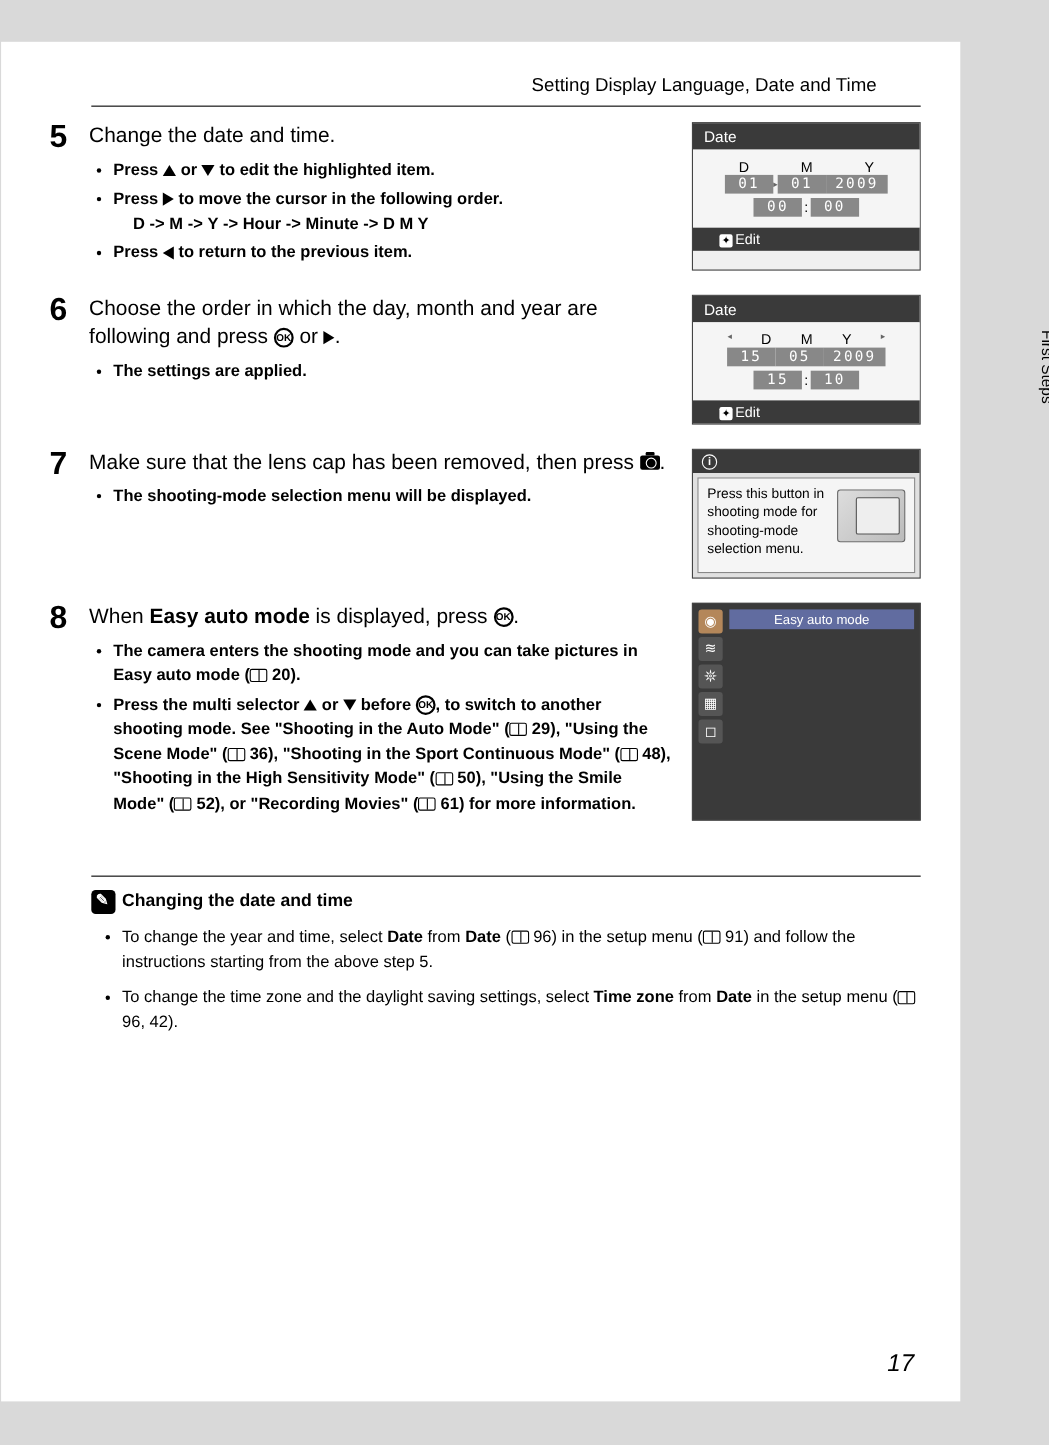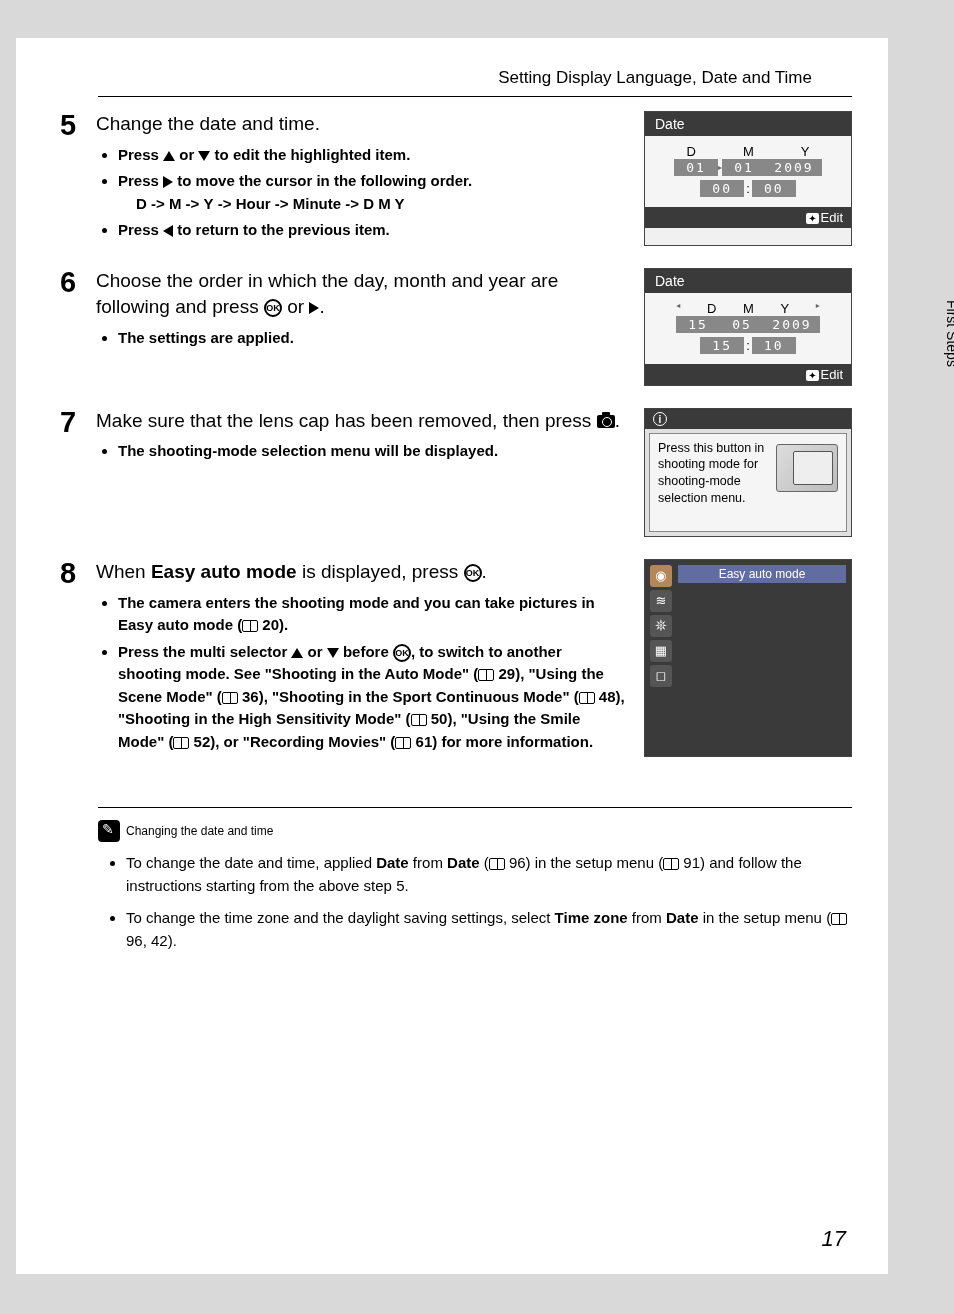--- a/index.html
+++ b/index.html
@@ -6,21 +6,21 @@
   body {
     font-family: "Helvetica Neue", Arial, sans-serif;
     background: #d9d9d9;
     width: 954px;
     height: 1314px;
     position: relative;
     color: #000;
   }
   .page {
     position: absolute;
-    left: 16px;
+    left: 1px;
     top: 38px;
     width: 872px;
     height: 1236px;
     background: #fff;
     padding: 30px 36px 24px 82px;
   }
   .section-title {
     text-align: right;
     font-size: 17px;
     padding-right: 40px;
@@ -84,48 +84,48 @@
     font-size: 13px;
     background:#f0f0f0;
   }
   .lcd .hdr { background:#3a3a3a; color:#fff; padding:4px 10px; font-size:14px; }
   .lcd .mid { background:#f5f5f5; padding:8px 6px 6px; text-align:center; }
   .lcd .row { display:flex; justify-content:center; align-items:center; margin-bottom:4px; }
   .lcd .labrow { display:flex; justify-content:space-around; padding: 0 12px; }
   .lcd .val { background:#888; color:#fff; width:44px; text-align:center; padding:1px 0; font-family: monospace; letter-spacing:2px; }
   .lcd .val.y { width:56px; }
   .lcd .colon { padding:0 2px; }
-  .lcd .ftr { background:#3a3a3a; color:#fff; text-align:right; padding:3px 8px; font-size:13px; }
+  .lcd .ftr { background:#3a3a3a; color:#fff; text-align:left; padding:3px 24px; font-size:13px; }
   .lcd .ftr .dpad { display:inline-block; background:#fff; color:#000; font-size:10px; padding:0 2px; border-radius:2px; margin-right:2px; }
   .tiny-tri { font-size:8px; color:#666; }
 
   
   .info {
     width:208px; flex-shrink:0; border:1px solid #444; background:#e0e0e0;
     font-size:12.5px;
   }
   .info .ihdr { background:#3a3a3a; color:#fff; padding:3px 8px; }
-  .info .ibody { padding:6px 8px 24px; display:flex; gap:6px; border:1px solid #888; margin:4px; background:#f5f5f5; }
+  .info .ibody { padding:6px 8px 12px; display:flex; gap:6px; border:1px solid #888; margin:4px; background:#f5f5f5; }
   .info .itxt { line-height:1.35; flex:1; }
   .info .iimg { width:62px; height:48px; border:1px solid #666; border-radius:3px; background:linear-gradient(135deg,#ddd,#bbb); position:relative; align-self:flex-start; margin-top:4px;}
   .info .iimg::after { content:""; position:absolute; right:4px; top:6px; width:38px; height:32px; border:1px solid #555; border-radius:2px; background:#eee; }
 
   
   .mode {
     width:208px; flex-shrink:0; border:1px solid #444; background:#3a3a3a;
     display:flex; padding:5px; gap:6px;
   }
   .mode .icons { display:flex; flex-direction:column; gap:3px; }
   .mode .ico { width:22px; height:22px; background:#555; color:#fff; font-size:13px; text-align:center; line-height:22px; border-radius:3px; }
   .mode .ico.sel { background:#b4875a; }
   .mode .panel { flex:1; }
   .mode .panel .tag { background:#616ca0; color:#fff; font-size:12px; text-align:center; padding:2px 0; margin-bottom:3px; }
 
   .note-hr { border-top: 1.5px solid #000; margin-top: 50px; margin-bottom: 12px; }
-  .note-title { font-weight:400; font-size:12px; display:flex; align-items:center; margin-bottom:10px;text-align:center; }
+  .note-title { font-weight:700; font-size:16px; display:flex; align-items:center; margin-bottom:10px;text-align:center; }
   .note-bul { list-style:disc; padding-left:28px; font-size:15px; line-height:1.5; }
   .note-bul li { margin-bottom:10px; }
 
   .pageno { position:absolute; right:42px; bottom:22px; font-size:22px; font-style:italic;margin-top:29px; }
 </style>
 </head>
 <body>
 
 <div class="page">
   <div class="section-title">Setting Display Language, Date and Time</div>
@@ -267,21 +267,21 @@
     </div>
   </div>
 
   <div class="note-hr"></div>
   <div class="note-title">
     <span class="pencil-badge"></span>
     <span>Changing the date and time</span>
   </div>
   <ul class="note-bul">
     <li>
-      <span>To change the date and time, applied </span><b>Date</b><span> from </span><b>Date</b><span> (</span><span class="book"></span><span> 96) in the setup menu (</span><span class="book"></span><span> 91) and follow the instructions starting from the above step 5.</span>
+      <span>To change the year and time, select </span><b>Date</b><span> from </span><b>Date</b><span> (</span><span class="book"></span><span> 96) in the setup menu (</span><span class="book"></span><span> 91) and follow the instructions starting from the above step 5.</span>
     </li>
     <li>
       <span>To change the time zone and the daylight saving settings, select </span><b>Time zone</b><span> from </span><b>Date</b><span> in the setup menu (</span><span class="book"></span><span> 96, 42).</span>
     </li>
   </ul>
 
   <div class="pageno">17</div>
 </div>
 
 <div class="side-tab"></div>

